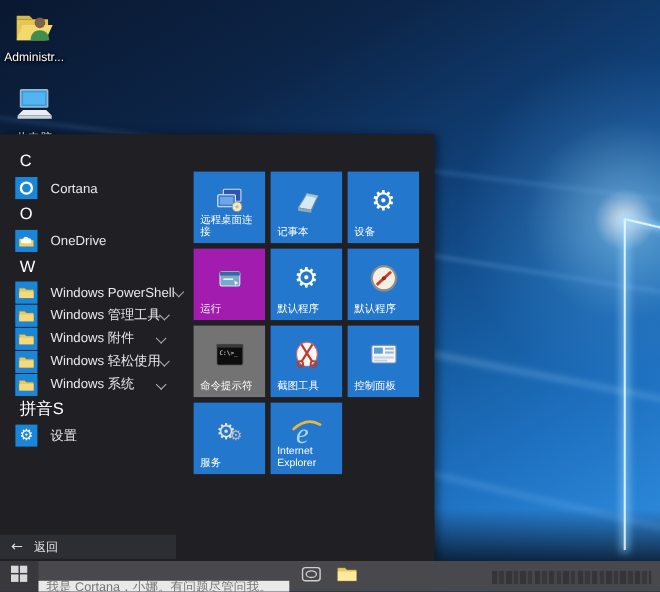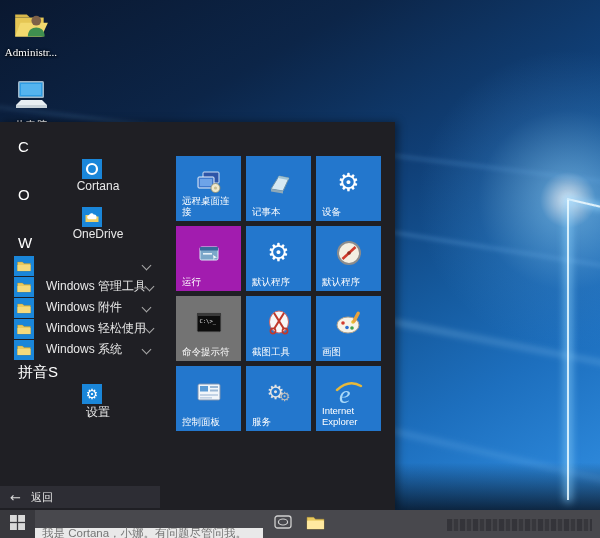--- a/index.html
+++ b/index.html
@@ -20,28 +20,28 @@
   .beam1{top:96px;height:3px;background:rgba(130,195,255,.22);transform:rotate(7deg);}
   .beam2{top:156px;height:3px;background:rgba(140,200,255,.28);transform:rotate(9deg);}
   .beam3{top:228px;height:4px;background:rgba(170,220,255,.38);transform:rotate(11deg);filter:blur(3px);}
   .beam4{top:320px;height:4px;background:rgba(150,205,255,.30);transform:rotate(13deg);filter:blur(3px);}
   .win-edge-v{position:absolute;left:567px;top:200px;width:2px;height:300px;background:rgba(230,248,255,.9);box-shadow:0 0 8px 2px rgba(140,210,255,.8);}
   .win-edge-h{position:absolute;left:567px;top:198px;width:36px;height:2px;background:rgba(235,250,255,.9);box-shadow:0 0 7px 2px rgba(150,215,255,.8);transform:rotate(13deg);transform-origin:left center;}
   
   .desktop-icon{position:absolute;width:58px;text-align:center;color:#fff;}
   .desktop-icon .di-img{width:38px;height:36px;margin:0 auto;}
   .desktop-icon .di-label{font-size:11px;text-shadow:1px 1px 2px #000,0 0 3px #000;margin-top:2px;white-space:nowrap;}
-  #di-admin{left:2px;top:8px;font-family:Liberation Serif, serif;}
+  #di-admin{left:2px;top:8px;}
   #di-pc{left:2px;top:80px;}
   
   .start-menu{position:absolute;left:0;top:122px;width:395px;height:388px;background:#1f1f24;box-shadow:3px 0 8px rgba(0,0,0,.45);}
   .app-list{position:absolute;left:0;top:0;width:170px;padding:13px 0 0 14px;box-sizing:border-box;}
   .app-header{height:24px;line-height:24px;color:#fff;font-size:15px;padding-left:4px;}
   .app-row{height:21px;display:flex;align-items:center;cursor:default;}
-  .app-row.big{height:24px;flex-direction:column;}
+  .app-row.big{height:24px;}
   .app-ico{width:20px;height:20px;flex:0 0 20px;display:flex;align-items:center;justify-content:center;}
   .sq{width:20px;height:20px;background:#1a86d9;display:flex;align-items:center;justify-content:center;position:relative;}
   .sq svg{display:block;}
   .app-label{color:#e9e9e9;font-size:12px;margin-left:12px;white-space:nowrap;}
   .chev{width:6px;height:6px;border-right:1.5px solid #a9a9a9;border-bottom:1.5px solid #a9a9a9;transform:rotate(45deg);margin-left:auto;margin-right:20px;flex:0 0 auto;}
   
   .tiles{position:absolute;left:176px;top:34px;display:grid;grid-template-columns:repeat(3,65px);grid-auto-rows:65px;gap:5px;}
   .tile{position:relative;display:flex;align-items:center;justify-content:center;cursor:default;}
   .tile .t-ico{margin-bottom:12px;display:flex;align-items:center;justify-content:center;width:32px;height:30px;}
   .tile .t-label{position:absolute;left:6px;bottom:4px;right:4px;color:#fff;font-size:9.5px;line-height:10.5px;text-align:left;}
@@ -132,20 +132,21 @@
         <div class="app-row">
           <span class="app-ico">
             <span class="sq">
               <svg viewBox="0 0 20 20" width="20" height="20">
                 <rect width="20" height="20" fill="#1a86d9"></rect>
                 <path d="M3.5 6h5l1.5 1.5h6.5V15h-13z" fill="#e9c95d" stroke="#a98c2d" stroke-width="0.4"></path>
                 <path d="M3.5 9h13v6h-13z" fill="#f4da7d"></path>
               </svg>
             </span>
           </span>
+          <span class="app-label">Windows PowerShell</span>
           <span class="chev"></span>
         </div>
         <div class="app-row">
           <span class="app-ico">
             <span class="sq">
               <svg viewBox="0 0 20 20" width="20" height="20">
                 <rect width="20" height="20" fill="#1a86d9"></rect>
                 <path d="M3.5 6h5l1.5 1.5h6.5V15h-13z" fill="#e9c95d" stroke="#a98c2d" stroke-width="0.4"></path>
                 <path d="M3.5 9h13v6h-13z" fill="#f4da7d"></path>
               </svg>
@@ -273,33 +274,20 @@
           <span class="t-ico">
             <svg viewBox="0 0 30 30" width="30" height="30">
               <ellipse cx="15" cy="14" rx="9.5" ry="11" fill="#f7f7f7" stroke="#c66" stroke-width="1"></ellipse>
               <line x1="10" y1="5" x2="20" y2="21" stroke="#c0392b" stroke-width="2"></line>
               <line x1="20" y1="5" x2="10" y2="21" stroke="#c0392b" stroke-width="2"></line>
               <circle cx="9" cy="23" r="2.6" fill="none" stroke="#c0392b" stroke-width="1.6"></circle>
               <circle cx="21" cy="23" r="2.6" fill="none" stroke="#c0392b" stroke-width="1.6"></circle>
             </svg>
           </span>
           <span class="t-label">截图工具</span>
-        </div>
-        <div class="tile" style="background: rgb(35, 119, 205);">
-          <span class="t-ico">
-            <svg viewBox="0 0 30 30" width="30" height="30">
-              <ellipse cx="14" cy="17" rx="11" ry="8" fill="#f7f3e8" stroke="#b0a18a" stroke-width="1"></ellipse>
-              <circle cx="9" cy="15" r="1.8" fill="#d23b2f"></circle>
-              <circle cx="13" cy="19.5" r="1.8" fill="#2f6fd2"></circle>
-              <circle cx="18" cy="20" r="1.8" fill="#3fa04a"></circle>
-              <circle cx="19" cy="14" r="1.8" fill="#e8c32f"></circle>
-              <rect x="20.5" y="3" width="3.4" height="12" rx="1.7" fill="#e8a33d" transform="rotate(28 22 9)"></rect>
-            </svg>
-          </span>
-          <span class="t-label">画图</span>
         </div>
         <div class="tile" style="background: rgb(35, 119, 205);">
           <span class="t-ico">
             <svg viewBox="0 0 30 30" width="30" height="30">
               <rect x="4" y="6" width="22" height="16" rx="1.5" fill="#f2f6fa" stroke="#7a93b3" stroke-width="1"></rect>
               <rect x="6" y="8" width="8" height="5.5" fill="#5b9bd5"></rect>
               <rect x="16" y="8" width="8" height="2" fill="#9bb7d4"></rect>
               <rect x="16" y="11.5" width="8" height="2" fill="#9bb7d4"></rect>
               <rect x="6" y="16" width="18" height="2" fill="#c3d3e5"></rect>
               <rect x="6" y="19" width="12" height="1.6" fill="#c3d3e5"></rect>

